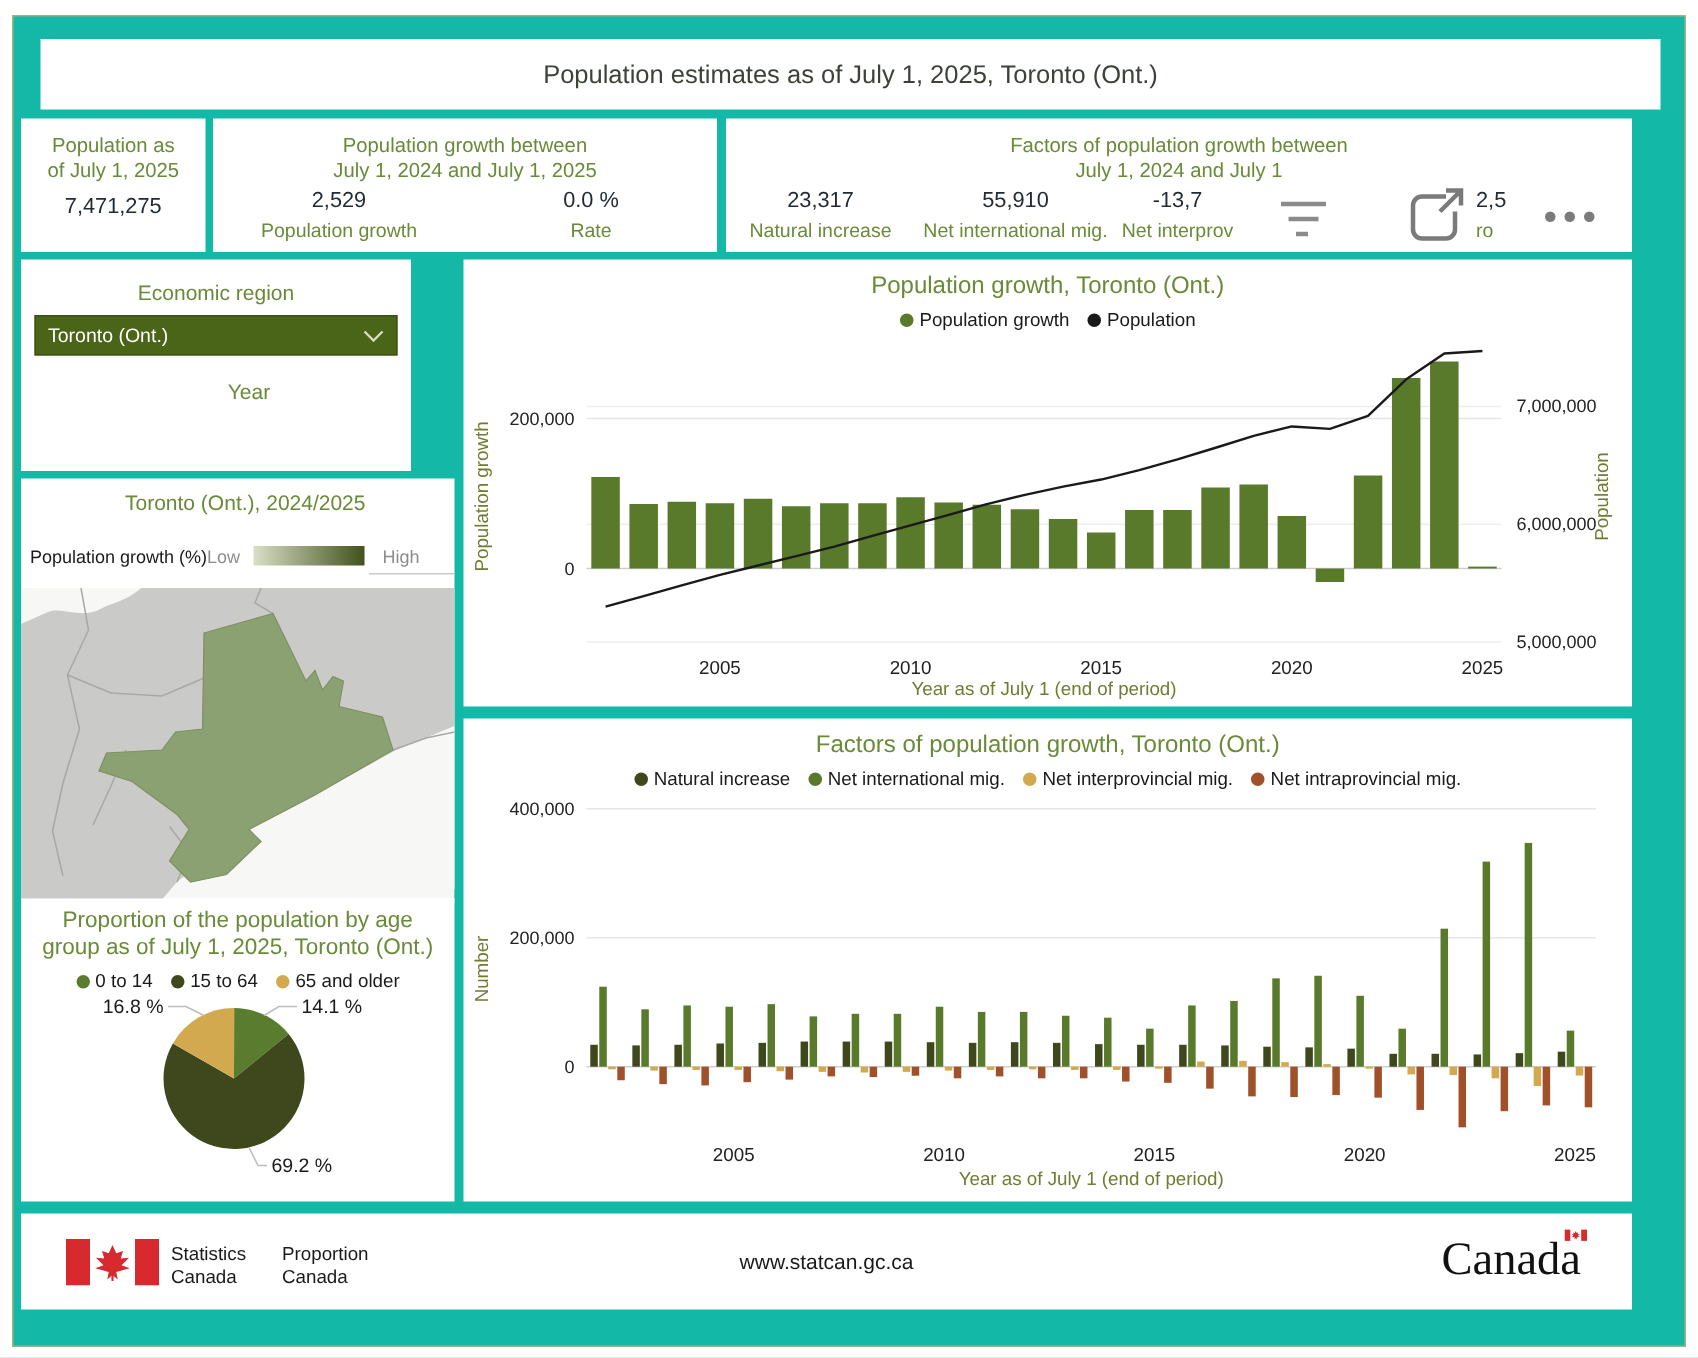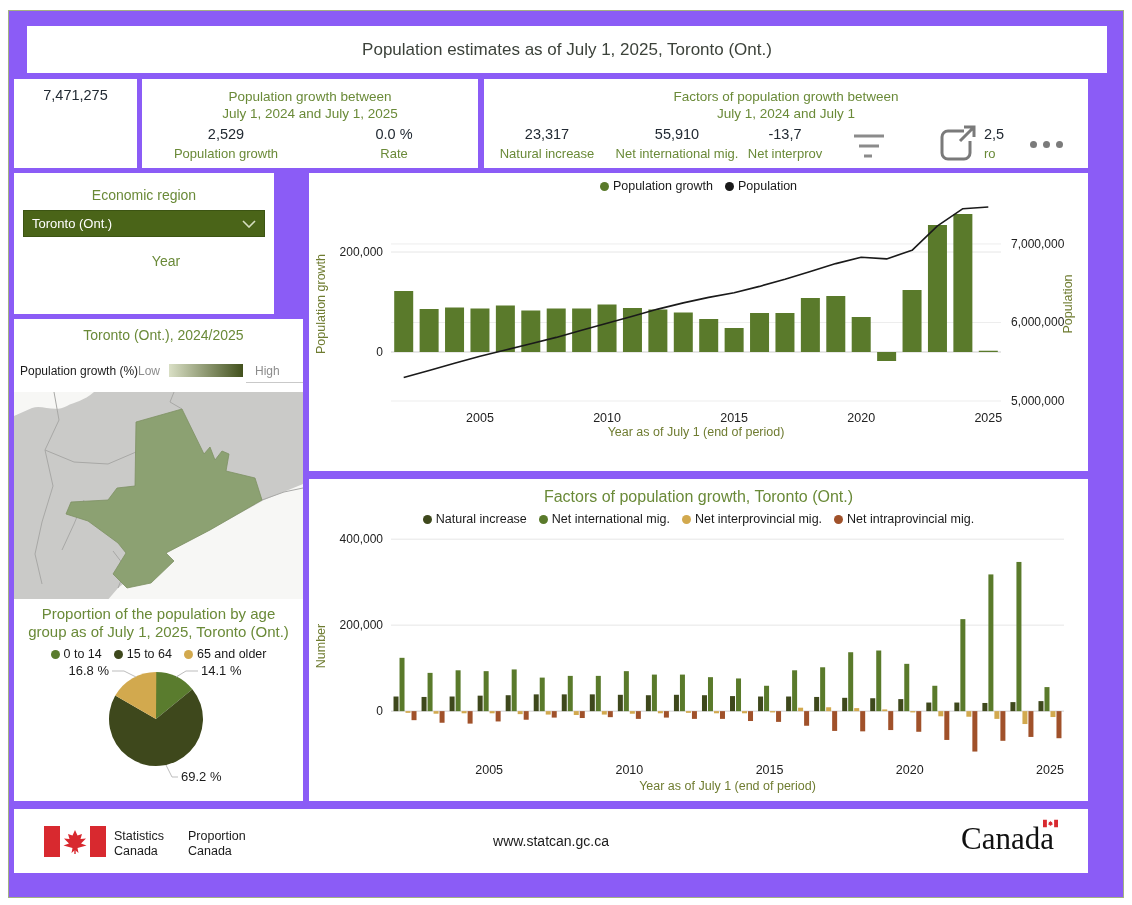--- a/index.html
+++ b/index.html
@@ -1,17 +1,17 @@
 <!DOCTYPE html>
 <html><head>
 <meta charset="utf-8">
 <style>
   html,body{margin:0;padding:0;background:#fff;}
   .page{position:relative;width:1132px;height:905px;background:#fff;font-family:"Liberation Sans",sans-serif;overflow:hidden;}
-  .panel{position:absolute;left:8px;top:10px;width:1116px;height:888px;background:#8b5cf6;border:1px solid #a3b182;box-sizing:border-box;}
+  .panel{position:absolute;left:8px;top:10px;width:1116px;height:888px;background:#14b8a6;border:1px solid #a3b182;box-sizing:border-box;}
   .card{position:absolute;background:#fff;box-sizing:border-box;}
   .hdr{left:18px;top:15px;width:1080px;height:47px;}
   .hdr .t{line-height:47px;text-align:center;font-size:17px;color:#3c423a;}
   .stat1{left:5px;top:68px;width:123px;height:89px;}
   .stat2{left:133px;top:68px;width:336px;height:89px;}
   .stat3{left:475px;top:68px;width:604px;height:89px;}
   .stat-title{margin-top:9px;text-align:center;font-size:13.5px;line-height:17px;color:#6a8a38;}
   .stat-val{text-align:center;font-size:14.5px;color:#222a33;margin-top:8px;}
   .metrics{position:relative;margin-top:4px;height:40px;}
   .metric{position:absolute;text-align:center;}
@@ -57,20 +57,24 @@
 <body>
 
 <div class="page">
  <div class="panel">
 
   <div class="card hdr">
     <div class="t">Population estimates as of July 1, 2025, Toronto (Ont.)</div>
   </div>
 
   <div class="card stat1">
+    <div class="stat-title">
+      <span>Population as</span><br>
+      <span>of July 1, 2025</span>
+    </div>
     <div class="stat-val">7,471,275</div>
   </div>
 
   <div class="card stat2">
     <div class="stat-title">
       <span>Population growth between</span><br>
       <span>July 1, 2024 and July 1, 2025</span>
     </div>
     <div class="metrics">
       <div class="metric g1">
@@ -197,20 +201,21 @@
           <polyline points="162,16 172,10 184,10" fill="none" stroke="#bdbdbd" stroke-width="1"></polyline>
           <text x="187" y="14" text-anchor="start" font-size="13" fill="#1a1a1a">14.1 %</text>
           <polyline points="152,104 158,116 164,116" fill="none" stroke="#bdbdbd" stroke-width="1"></polyline>
           <text x="167" y="120" text-anchor="start" font-size="13" fill="#1a1a1a">69.2 %</text>
           <polyline points="122,16 110,10 98,10" fill="none" stroke="#bdbdbd" stroke-width="1"></polyline>
           <text x="95" y="14" text-anchor="end" font-size="13" fill="#1a1a1a">16.8 %</text>
         </svg>
   </div>
 
   <div class="card chart1">
+    <div class="ctitle">Population growth, Toronto (Ont.)</div>
     <div class="legend">
           <span class="it">
             <span class="dot" style="background: rgb(90, 122, 43);"></span>
             <span>Population growth</span>
           </span>
           <span class="it">
             <span class="dot" style="background: rgb(26, 26, 26);"></span>
             <span>Population</span>
           </span>
         </div>

